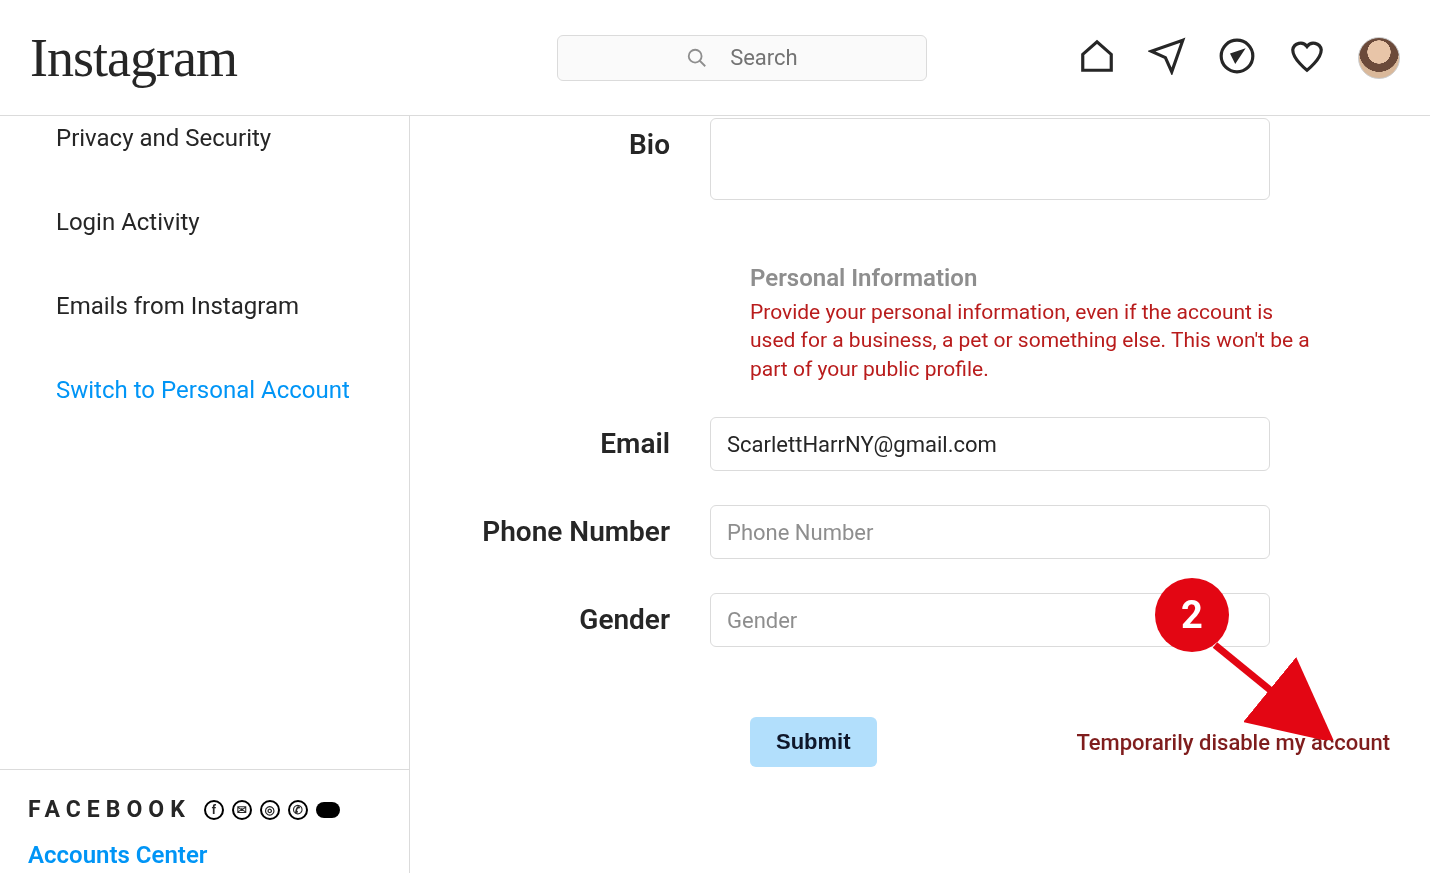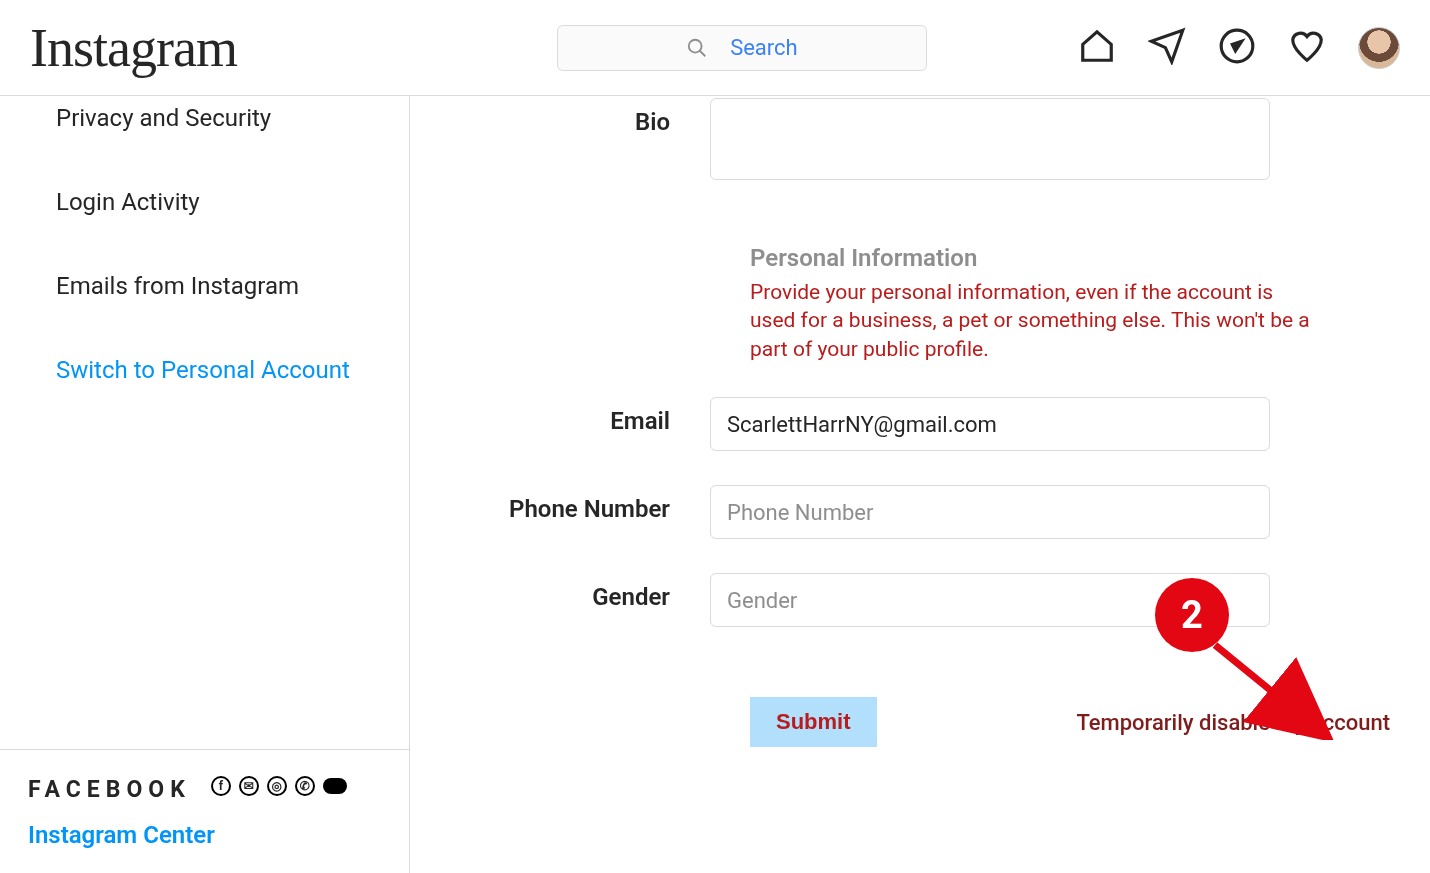--- a/index.html
+++ b/index.html
@@ -7,21 +7,21 @@
     margin: 0;
     font-family: -apple-system, BlinkMacSystemFont, "Segoe UI", Roboto, Helvetica, Arial, sans-serif;
     color: #262626;
     background: #fff;
     width: 1430px;
     height: 873px;
     overflow: hidden;
     position: relative;
   }
   .topbar {
-    height: 96px;
+    height: 116px;
     border-bottom: 1px solid #dbdbdb;
     display: flex;
     align-items: center;
     padding: 0 30px 0 30px;
   }
   .logo {
     font-family: "Brush Script MT", cursive;
     font-size: 54px;
     font-weight: 500;
     letter-spacing: -1px;
@@ -34,21 +34,21 @@
   }
   .search {
     width: 370px;
     height: 46px;
     background: #fafafa;
     border: 1px solid #dbdbdb;
     border-radius: 6px;
     display: flex;
     align-items: center;
     justify-content: center;
-    color: #3b82f6;
+    color: #737373;
     font-size: 22px;
     gap: 12px;
   }
   .search svg { margin-right: 10px; }
   .nav-icons {
     margin-left: auto;
     display: flex;
     align-items: center;
     gap: 32px;
   }
@@ -78,22 +78,22 @@
     cursor: pointer;
   }
   .sidebar-item.first { padding-top: 8px; }
   .sidebar-item.link { color: #0095f6; font-weight: 400; }
   .sidebar-footer {
     border-top: 1px solid #dbdbdb;
     padding: 26px 28px 30px 28px;
   }
   .fb-row {
     display: flex;
-    align-items: flex-start;
-    gap: 20px;
+    align-items: center;
+    gap: 13px;
     margin-bottom: 18px;
   }
   .fb-word {
     font-size: 23px;
     font-weight: 700;
     letter-spacing: 6px;
   }
   .fb-apps { display:flex; gap:8px; align-items:center;}
   .fb-apps span {
     width: 20px; height:20px; border:2px solid #000; border-radius:50%;
@@ -115,21 +115,21 @@
   .form-row {
     display: flex;
     align-items: flex-start;
     margin-top: 34px;
   }
   .form-row.first { margin-top: 2px; }
   .form-label {
     width: 260px;
     text-align: right;
     padding-right: 40px;
-    font-size: 24px;
+    font-size: 28px;
     font-weight: 600;
     padding-top: 10px;
   }
   .form-field { flex: 1 1 auto; max-width: 560px; }
   textarea.field, input.field {
     width: 100%;
     border: 1px solid #dbdbdb;
     border-radius: 6px;
     font-size: 22px;
     padding: 12px 16px;
@@ -166,25 +166,25 @@
   .actions {
     margin-left: 300px;
     margin-top: 70px;
     display:flex;
     align-items:center;
     gap: 40px;
     max-width: 640px;
   }
   .submit-btn {
     background:#b2dffc;
-    color:#b91c1c;
+    color:#0f172a;
     font-size:22px;
     font-weight:600;
     border:none;
-    border-radius:0;
+    border-radius:6px;
     padding: 12px 26px;
     cursor: default;
   }
   .disable-link {
     margin-left:auto;
     color:#7f1d1d;
     font-size:22px;
     font-weight:500;
     cursor:pointer;
   }
@@ -257,21 +257,21 @@
       <div class="fb-row">
         <span class="fb-word">FACEBOOK</span>
         <span class="fb-apps">
           <span>f</span>
           <span>✉</span>
           <span>◎</span>
           <span>✆</span>
           <span class="pill"></span>
         </span>
       </div>
-      <div class="accounts-center">Instagram Center</div>
+      <div class="accounts-center">Accounts Center</div>
     </div>
   </div>
 
   <div class="content">
 
     <div class="form-row first">
       <div class="form-label">Bio</div>
       <div class="form-field">
         <textarea class="field" style=""></textarea>
       </div>

